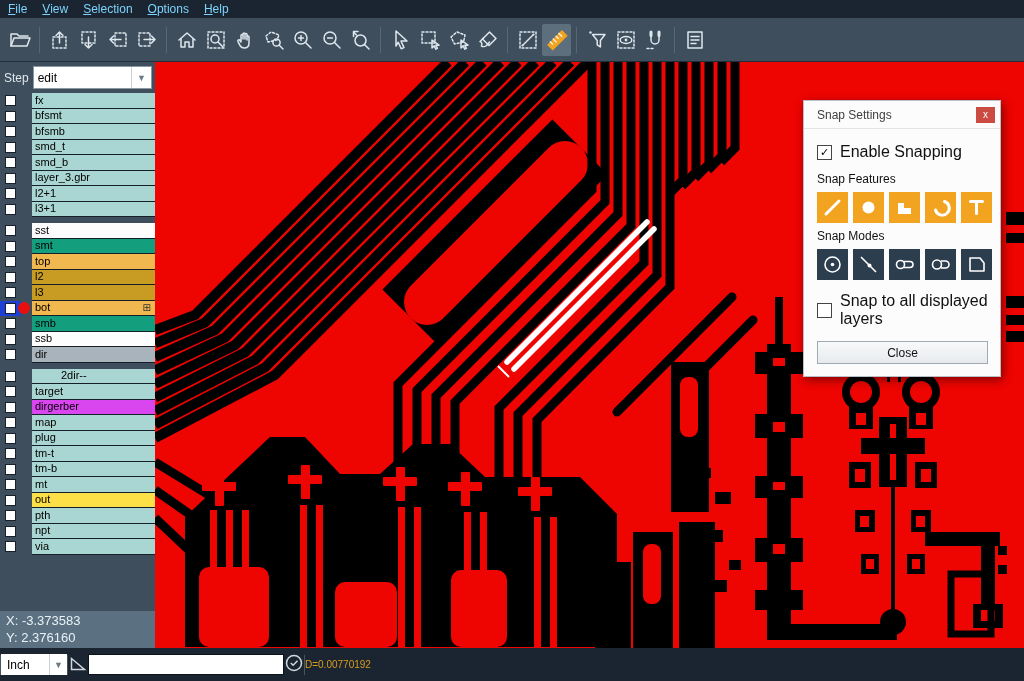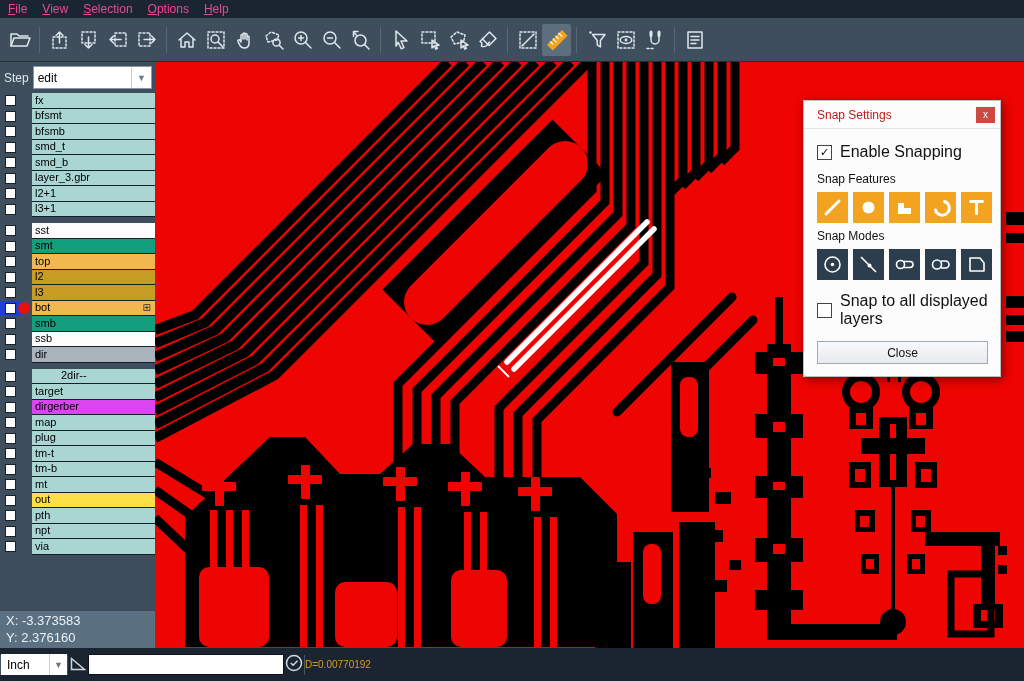--- a/index.html
+++ b/index.html
@@ -1,20 +1,20 @@
 <!DOCTYPE html>
 <html style="--red: #ee0400; --orange: #f2a31f; --mdark: #2c3d4e; --dist: #d99c1e; --dot: #e8100c; --white: #ffffff;"><head>
 <meta charset="utf-8">
 <style>
   html,body{margin:0;padding:0;}
   body{width:1024px;height:681px;overflow:hidden;font-family:"Liberation Sans",sans-serif;background:#1b2531;}
   .app{position:relative;width:1024px;height:681px;display:flex;flex-direction:column;}
   
   .menubar{height:18px;background:#1b2531;display:flex;align-items:center;padding-left:8px;flex:0 0 auto;}
-  .menu-item{color:#ec4899;font-size:12px;margin-right:15px;cursor:default;}
+  .menu-item{color:#7dd3fc;font-size:12px;margin-right:15px;cursor:default;}
   .menu-item u{text-decoration:underline;}
   
   .toolbar{height:43px;background:#3e4e5c;border-bottom:1px solid #222d37;display:flex;align-items:center;padding-left:5px;flex:0 0 auto;}
   .tbtn{width:29px;height:32px;display:flex;align-items:center;justify-content:center;flex:0 0 auto;}
   .tbtn svg{stroke:#dfe7ee;fill:none;stroke-width:1.5;stroke-linecap:round;stroke-linejoin:round;}
   .tbtn.active{background:#5d6e7d;border-radius:2px;}
   .tsep{width:1px;height:26px;background:#5a6773;margin:0 5px;flex:0 0 auto;}
   
   .content{display:flex;height:586px;flex:0 0 auto;}
   .sidebar{width:155px;background:#3e4e5c;display:flex;flex-direction:column;flex:0 0 auto;}
@@ -40,21 +40,21 @@
   .statusbar{height:33px;background:#1b2531;display:flex;align-items:center;gap:0;flex:0 0 auto;}
   .ssep{width:1px;height:20px;background:#46545f;flex:0 0 auto;}
   .unit-select{width:60px;height:21px;background:#fff;display:flex;align-items:center;justify-content:space-between;font-size:12px;color:#000;padding-left:6px;flex:0 0 auto;}
   .unit-chev{font-size:9px;color:#6b7a85;border-left:1px solid #c9d1d7;align-self:stretch;display:flex;align-items:center;padding:0 4px;}
   .angle-ic svg, .apply-ic svg{stroke:#cfd8df;fill:none;stroke-width:1.5;}
   .measure-input{width:188px;height:19px;border:1px solid #0c141b;background:#fff;font-size:12px;font-family:"Liberation Sans",sans-serif;padding:0 3px;}
   .dist{color:var(--dist,#d99c1e);font-size:10px;}
   
   .dlg{position:absolute;left:803px;top:100px;width:198px;background:#fcfcfc;border:1px solid #b9bfc6;box-shadow:2px 3px 9px rgba(0,0,0,.45);z-index:6;box-sizing:border-box;}
   .dlg-title{height:27px;display:flex;align-items:center;justify-content:space-between;padding:0 5px 0 13px;border-bottom:1px solid #e4e4e4;}
-  .dlg-title-text{font-size:12px;color:#b91c1c;}
+  .dlg-title-text{font-size:12px;color:#404040;}
   .dlg-close{width:19px;height:16px;background:#cb4a42;color:#fff;font-size:10px;display:flex;align-items:center;justify-content:center;cursor:default;}
   .dlg-body{padding:9px 12px 12px 13px;}
   .chk-row{display:flex;align-items:center;gap:8px;margin:5px 0 11px;}
   .chk{width:13px;height:13px;background:#fff;border:1px solid #444;font-size:11px;line-height:12px;text-align:center;color:#000;flex:0 0 auto;}
   .chk-label{font-size:16px;color:#111;}
   .sec-label{font-size:12px;color:#111;margin:4px 0 6px;}
   .icon-row{display:flex;gap:5px;margin-bottom:6px;}
   .fbtn{width:31px;height:31px;background:var(--orange,#f2a31f);display:flex;align-items:center;justify-content:center;flex:0 0 auto;}
   .mbtn{width:31px;height:31px;background:var(--mdark,#2c3d4e);display:flex;align-items:center;justify-content:center;flex:0 0 auto;}
   .fbtn svg{stroke:#fff;fill:none;stroke-linecap:round;}

